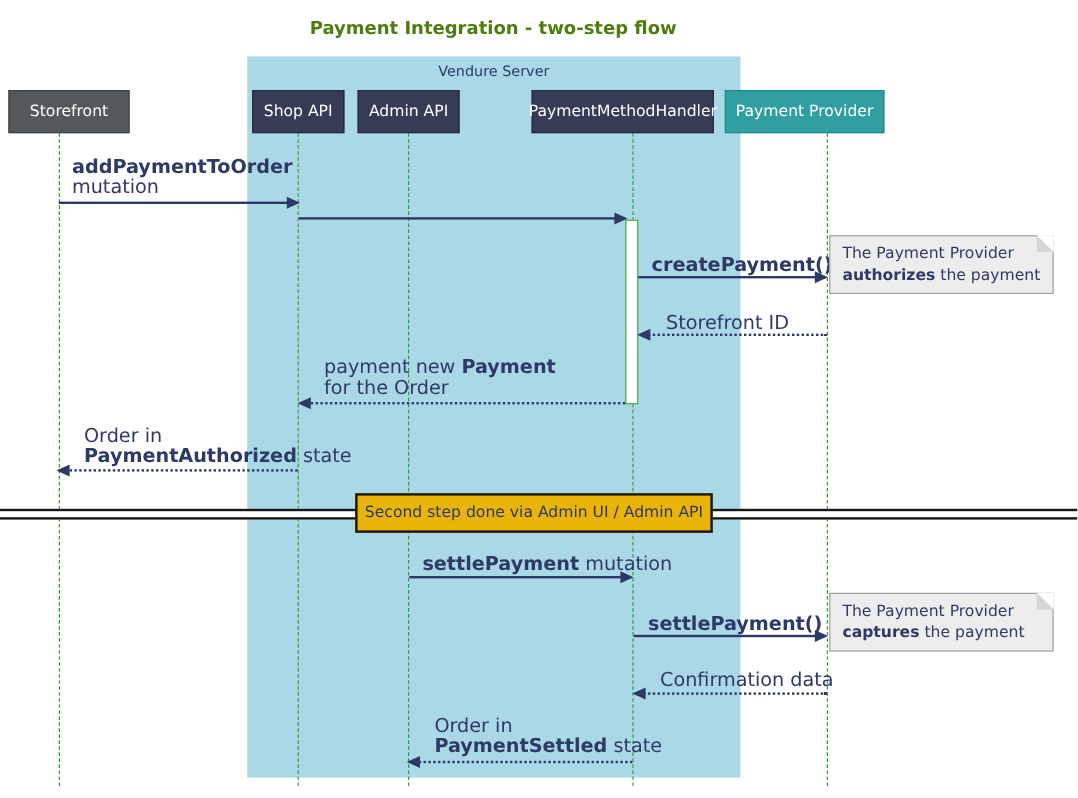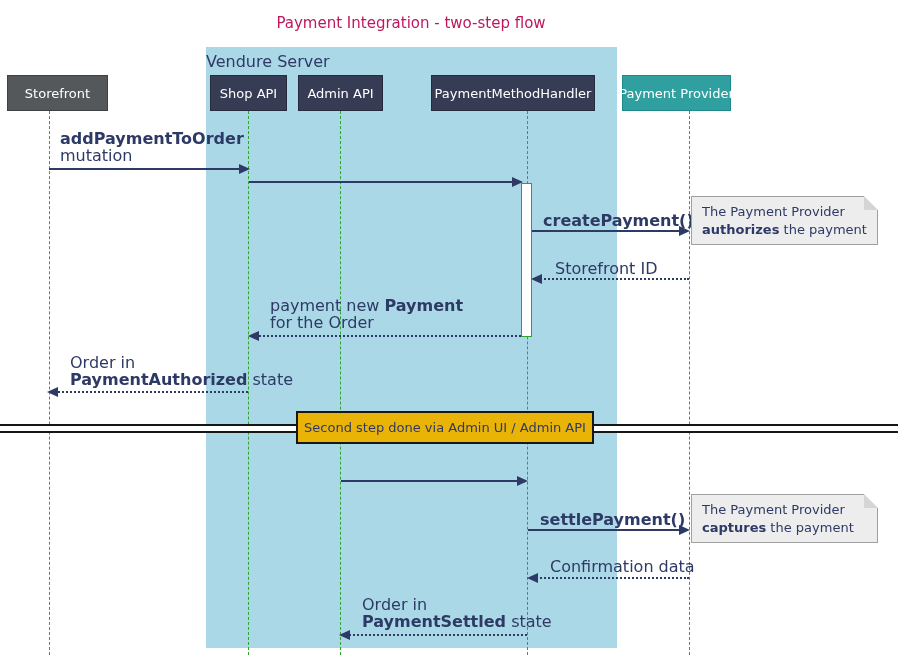--- a/index.html
+++ b/index.html
@@ -15,24 +15,24 @@
     --note-bg:#EDEDED;
     --note-border:#A0A0A0;
     --divider-line:#161616;
   }
   html,body{margin:0;padding:0;background:#fff;}
   #diagram{
     position:relative;width:898px;height:665px;overflow:hidden;background:#fff;
     font-family:"DejaVu Sans","Liberation Sans",sans-serif;color:var(--navy);
   }
   #title{position:absolute;top:14px;left:0;width:822px;text-align:center;
-    font-size:15px;font-weight:normal;color:#be185d;white-space:nowrap;}
+    font-size:15px;font-weight:bold;color:#4d7c0f;white-space:nowrap;}
   .frame{position:absolute;left:206px;top:47px;width:411px;height:601px;
     background:var(--lightblue);z-index:0;}
-  .frame-label{padding-top:5px;font-size:16px;color:var(--navy);}
+  .frame-label{padding-top:5px;text-align:center;font-size:12px;color:var(--navy);}
   .lifeline{position:absolute;top:111px;height:544px;width:0;
     border-left:1px dashed var(--green);z-index:1;}
   .pbox{position:absolute;top:75px;height:36px;display:flex;align-items:center;
     justify-content:center;color:#fff;font-size:13px;z-index:4;box-sizing:border-box;
     border:1.5px solid;white-space:nowrap;}
   .pbox.navy{background:var(--box-navy);border-color:var(--box-navy-border);}
   .pbox.gray{background:var(--gray);border-color:var(--gray-border);}
   .pbox.teal{background:var(--teal);border-color:var(--teal-border);}
   .activation{position:absolute;left:521px;top:183px;width:11px;height:154px;
     background:#fff;border:1px solid var(--green);box-sizing:border-box;z-index:2;}
@@ -81,24 +81,24 @@
 
   <div class="pbox gray" style="left:7px;width:101px">
       <span>Storefront</span>
     </div>
   <div class="pbox navy" style="left:210px;width:77px">
       <span>Shop API</span>
     </div>
   <div class="pbox navy" style="left:298px;width:85px">
       <span>Admin API</span>
     </div>
-  <div class="pbox navy" style="left:431px;width:164px">
+  <div class="pbox navy" style="left:443px;width:152px">
       <span>PaymentMethodHandler</span>
     </div>
-  <div class="pbox teal" style="left:622px;width:109px">
+  <div class="pbox teal" style="left:604px;width:133px">
       <span>Payment Provider</span>
     </div>
 
   <div class="activation"></div>
 
   <div class="msg" style="left:60px;top:130px">
     <div><span class="b">addPaymentToOrder</span></div>
     <div><span>mutation</span></div>
   </div>
   <div class="arr solid" style="left:49px;top:168px;width:199px">
@@ -142,20 +142,23 @@
     <div><span class="b">PaymentAuthorized</span><span> state</span></div>
   </div>
   <div class="arr dot" style="left:49px;top:391px;width:199px">
       <span class="ah l"></span>
     </div>
 
   <div class="divider-box">
     <span>Second step done via Admin UI / Admin API</span>
   </div>
 
+  <div class="msg" style="left:352px;top:461px">
+    <span class="b">settlePayment</span><span> mutation</span>
+  </div>
   <div class="arr solid" style="left:341px;top:480px;width:185px">
       <span class="ah r"></span>
     </div>
 
   <div class="msg" style="left:540px;top:511px">
     <span class="b">settlePayment()</span>
   </div>
   <div class="arr solid" style="left:528px;top:529px;width:160px">
       <span class="ah r"></span>
     </div>

